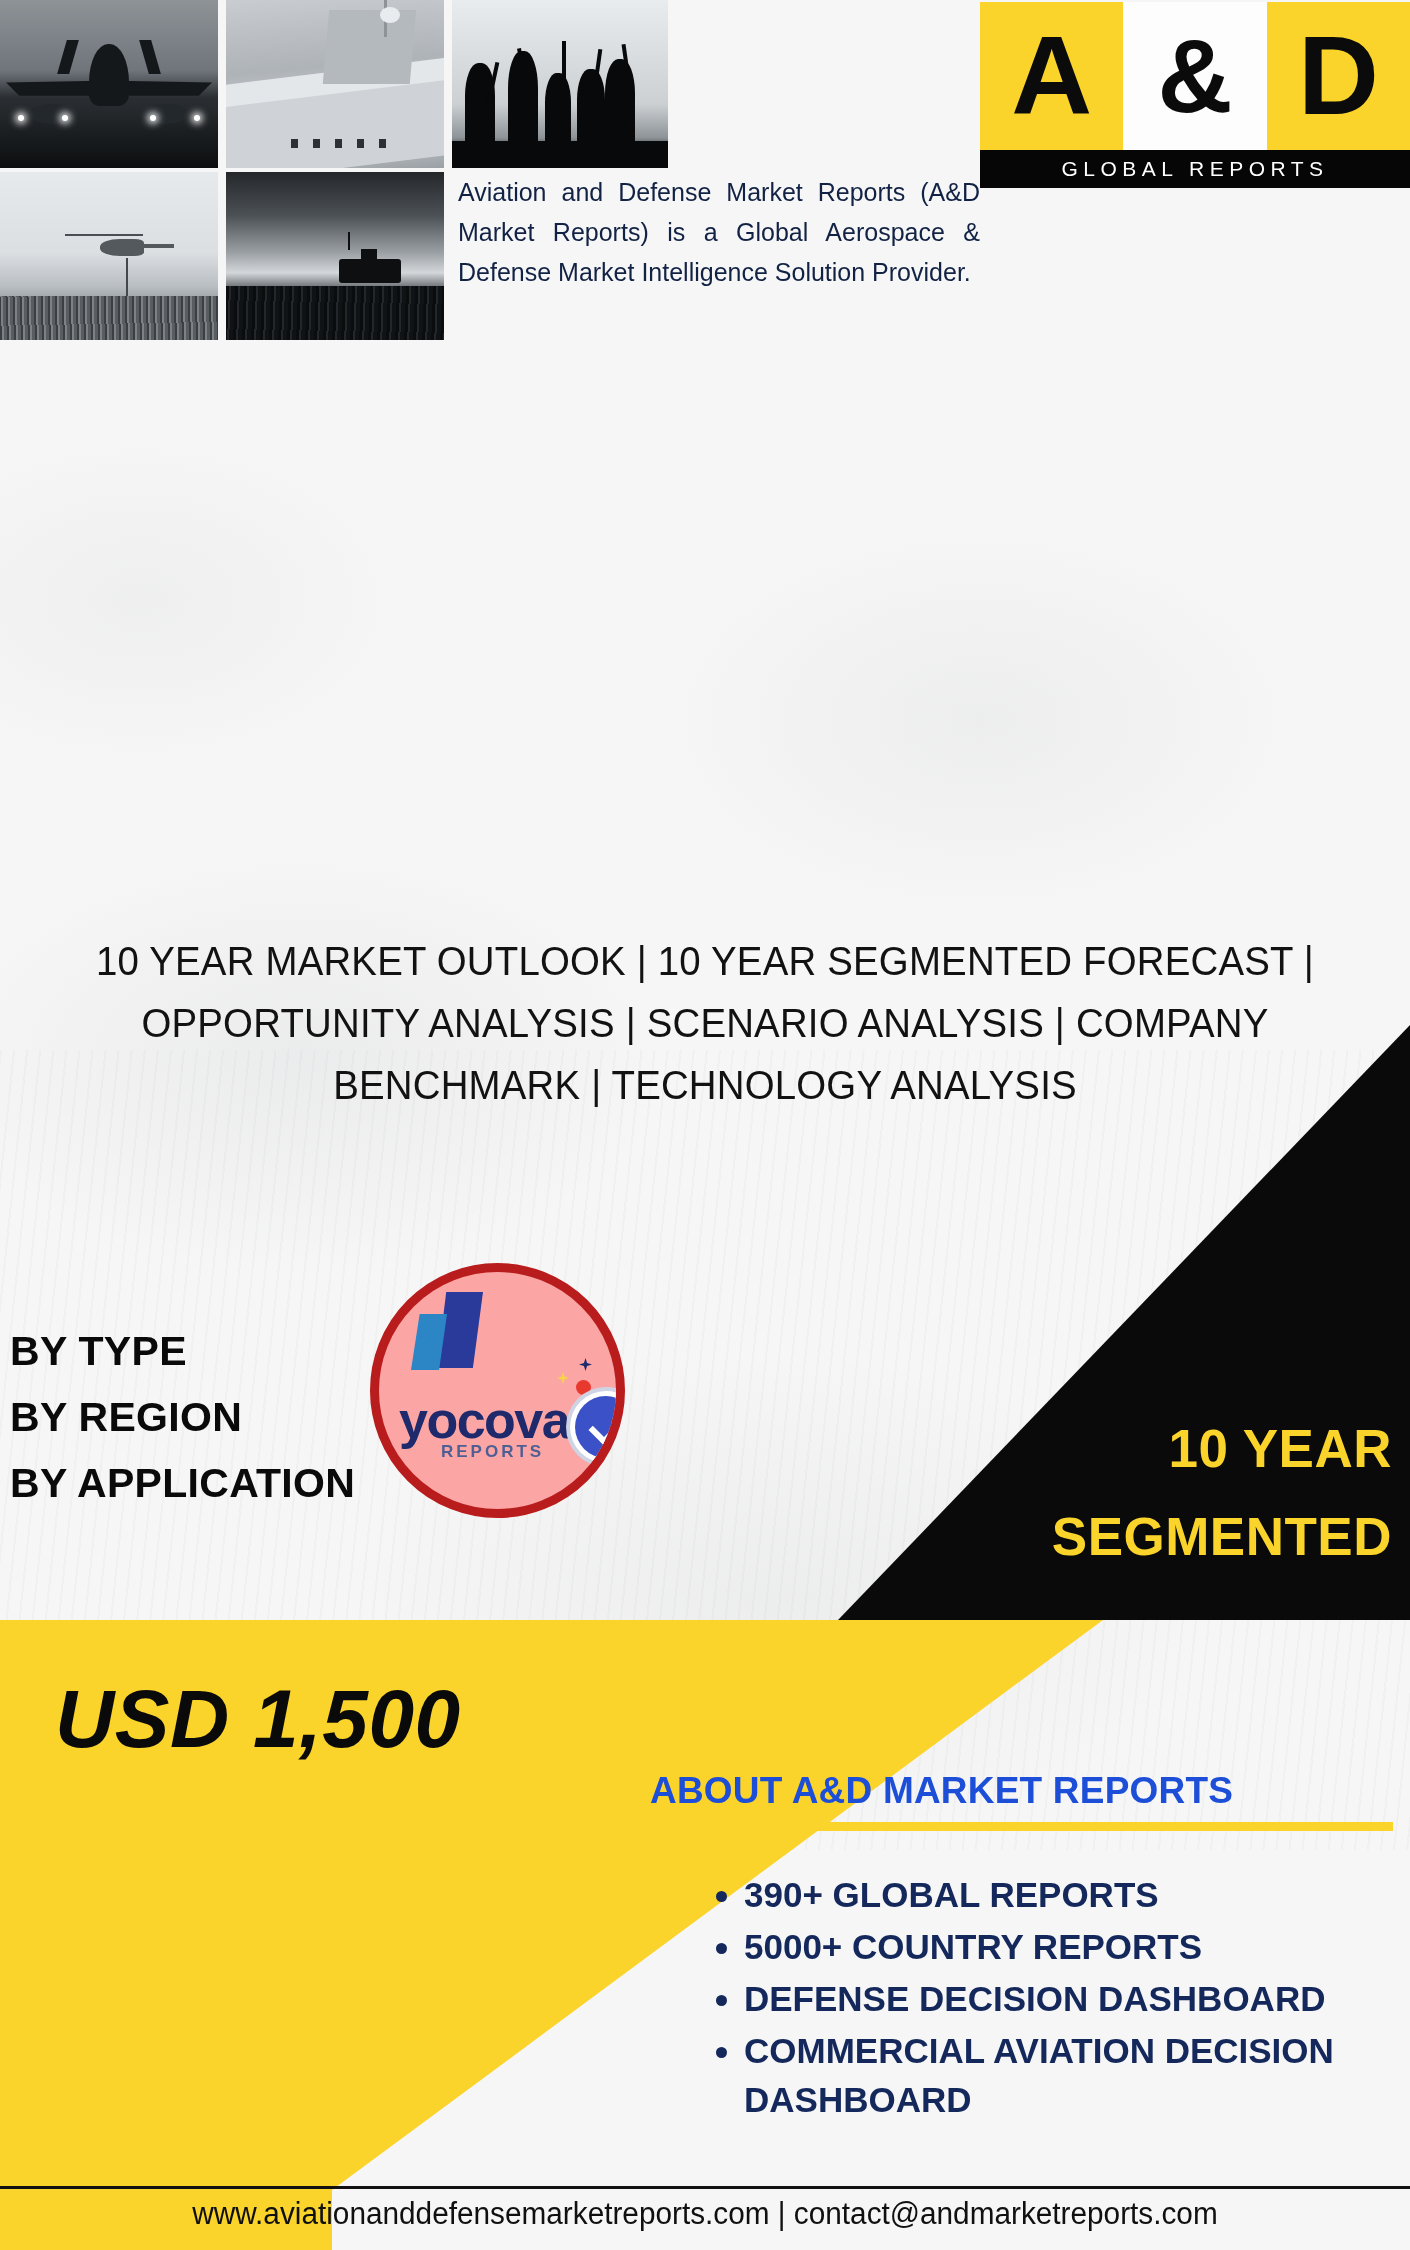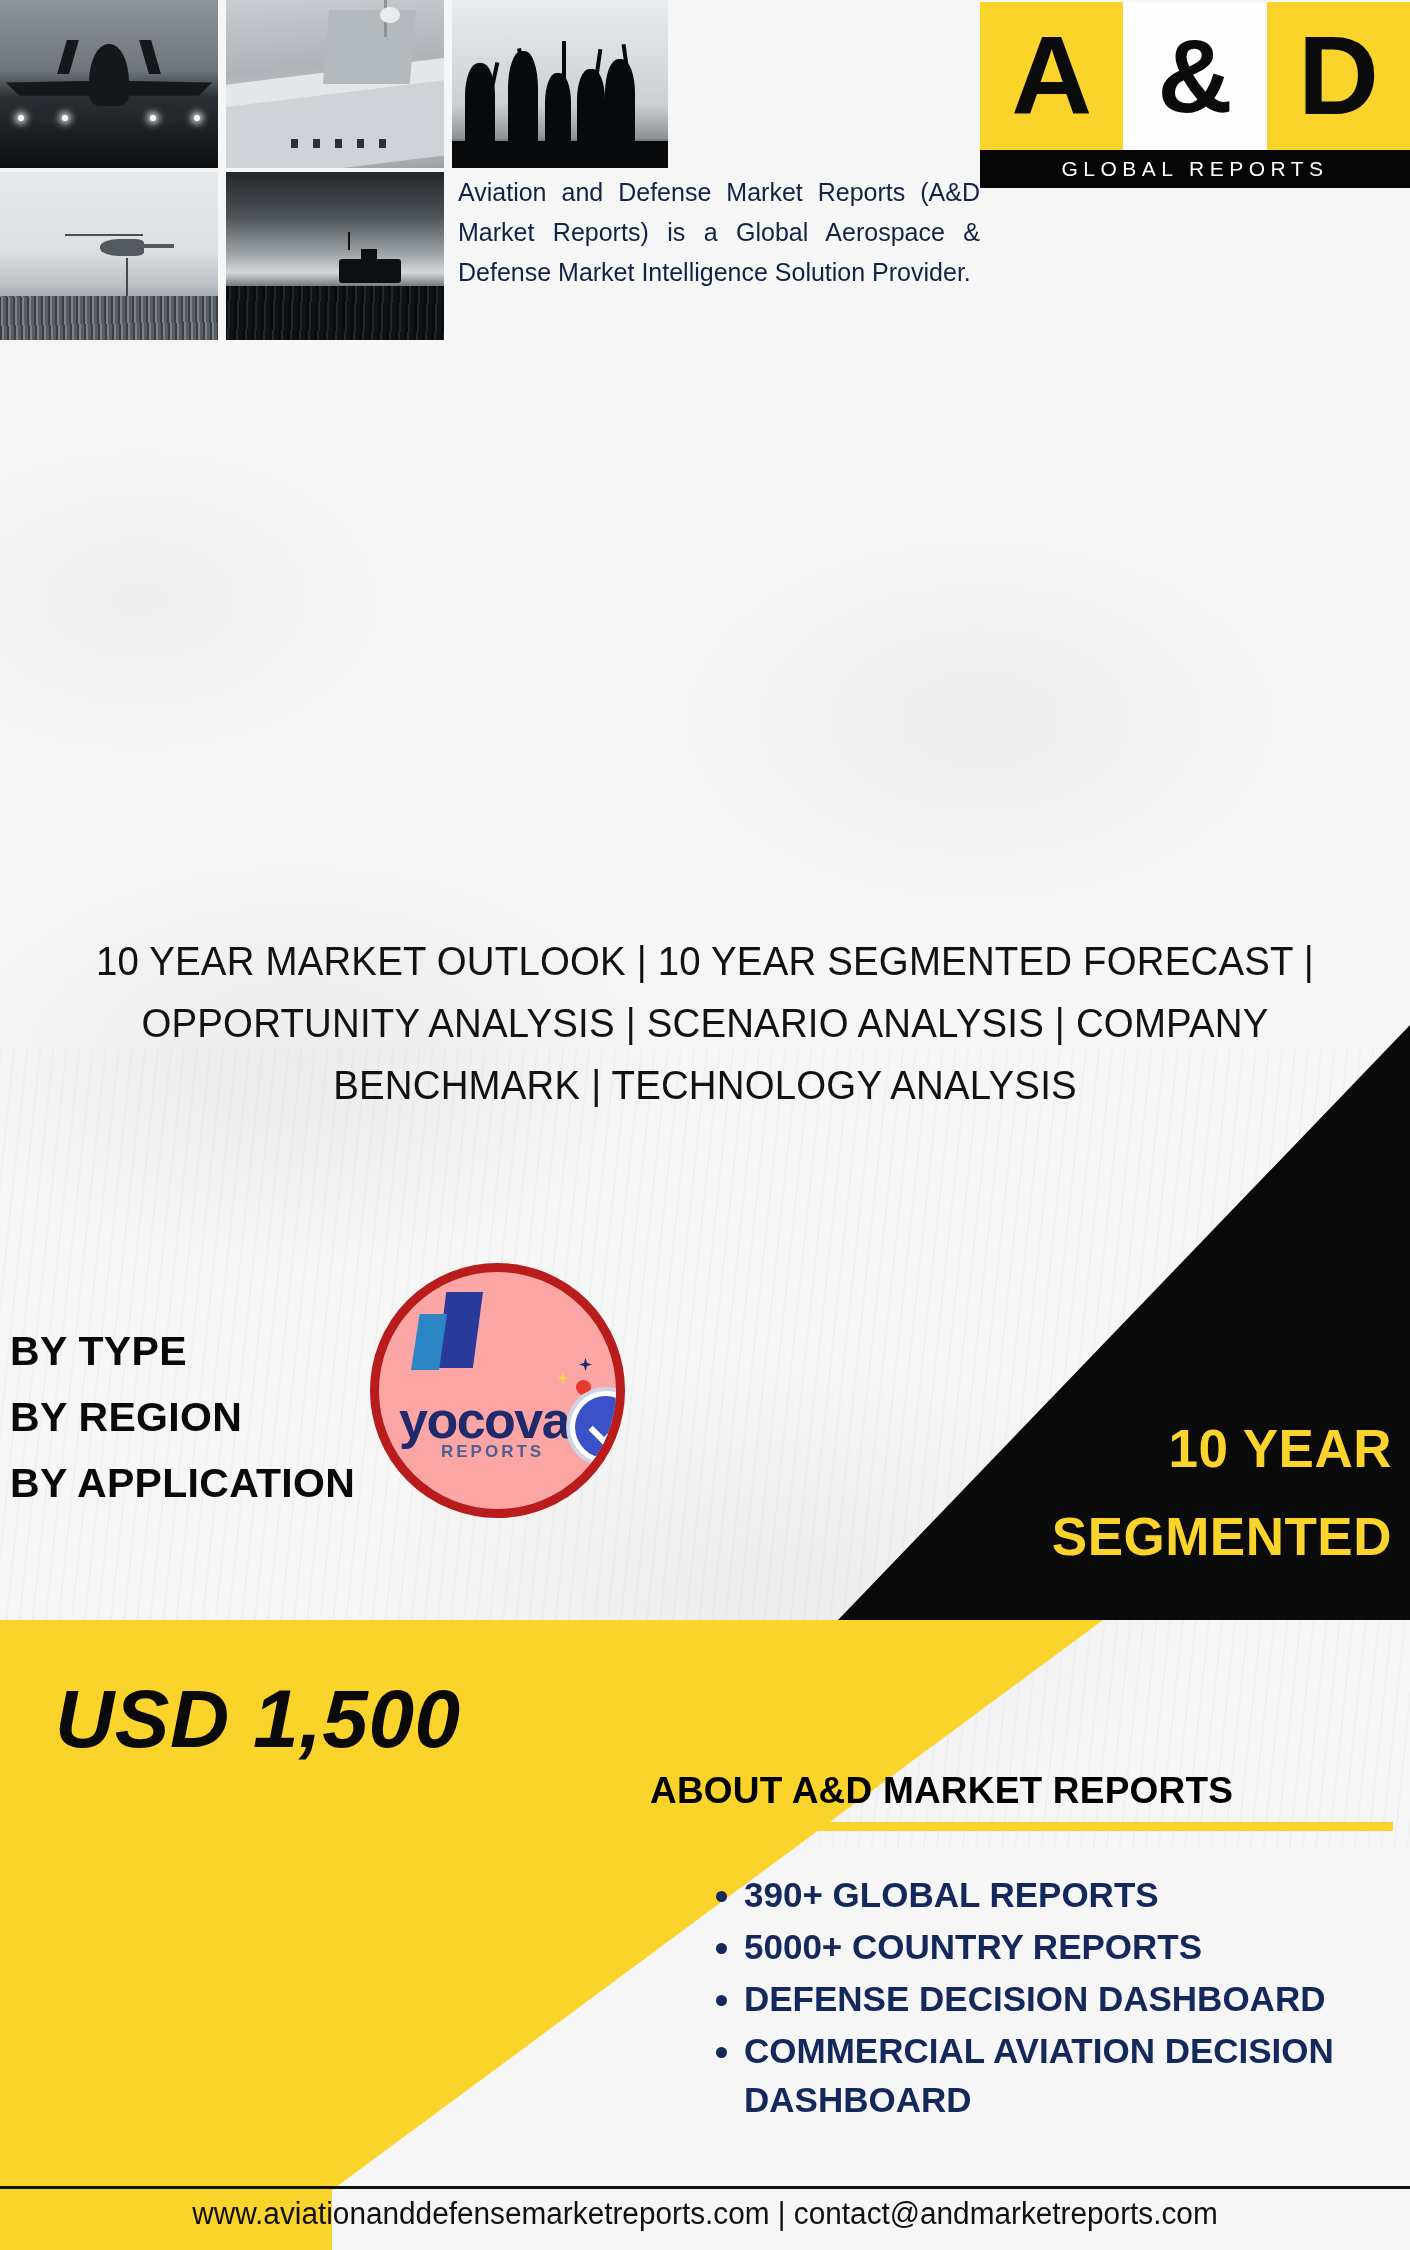--- a/index.html
+++ b/index.html
@@ -144,21 +144,21 @@
     border-left:6px solid #fff;border-bottom:6px solid #fff;transform:rotate(-45deg);}
 
   
   .yellow-shape{position:absolute;left:0;top:1620px;width:1410px;height:630px;
     background:#FBD42B;clip-path:polygon(0 0, 1103px 0, 332px 570px, 332px 630px, 0 630px);}
   .price{position:absolute;left:55px;top:1672px;color:#0a0a0a;
     font-size:82px;font-weight:700;letter-spacing:.5px;font-style:italic;}
 
   
   .about-head{position:absolute;left:650px;top:1770px;width:740px;
-    color:#000000;font-size:37px;font-weight:700;letter-spacing:.2px;}
+    color:#1d4ed8;font-size:37px;font-weight:700;letter-spacing:.2px;}
   .about-rule{position:absolute;left:655px;top:1822px;width:738px;height:9px;background:#FBD42B;}
   .about-list{position:absolute;left:700px;top:1870px;width:700px;
     color:#14285c;font-size:35px;font-weight:700;line-height:49px;
     margin:0;padding-left:44px;list-style:disc;}
   .about-list li{margin:0 0 3px 0;}
 
   
   .footer-line{position:absolute;left:0;top:2186px;width:1410px;height:3px;background:#111;}
   .footer{position:absolute;left:0;top:2196px;width:1410px;text-align:center;
     font-size:31px;color:#101010;font-weight:300;transform:scaleX(.96);}

